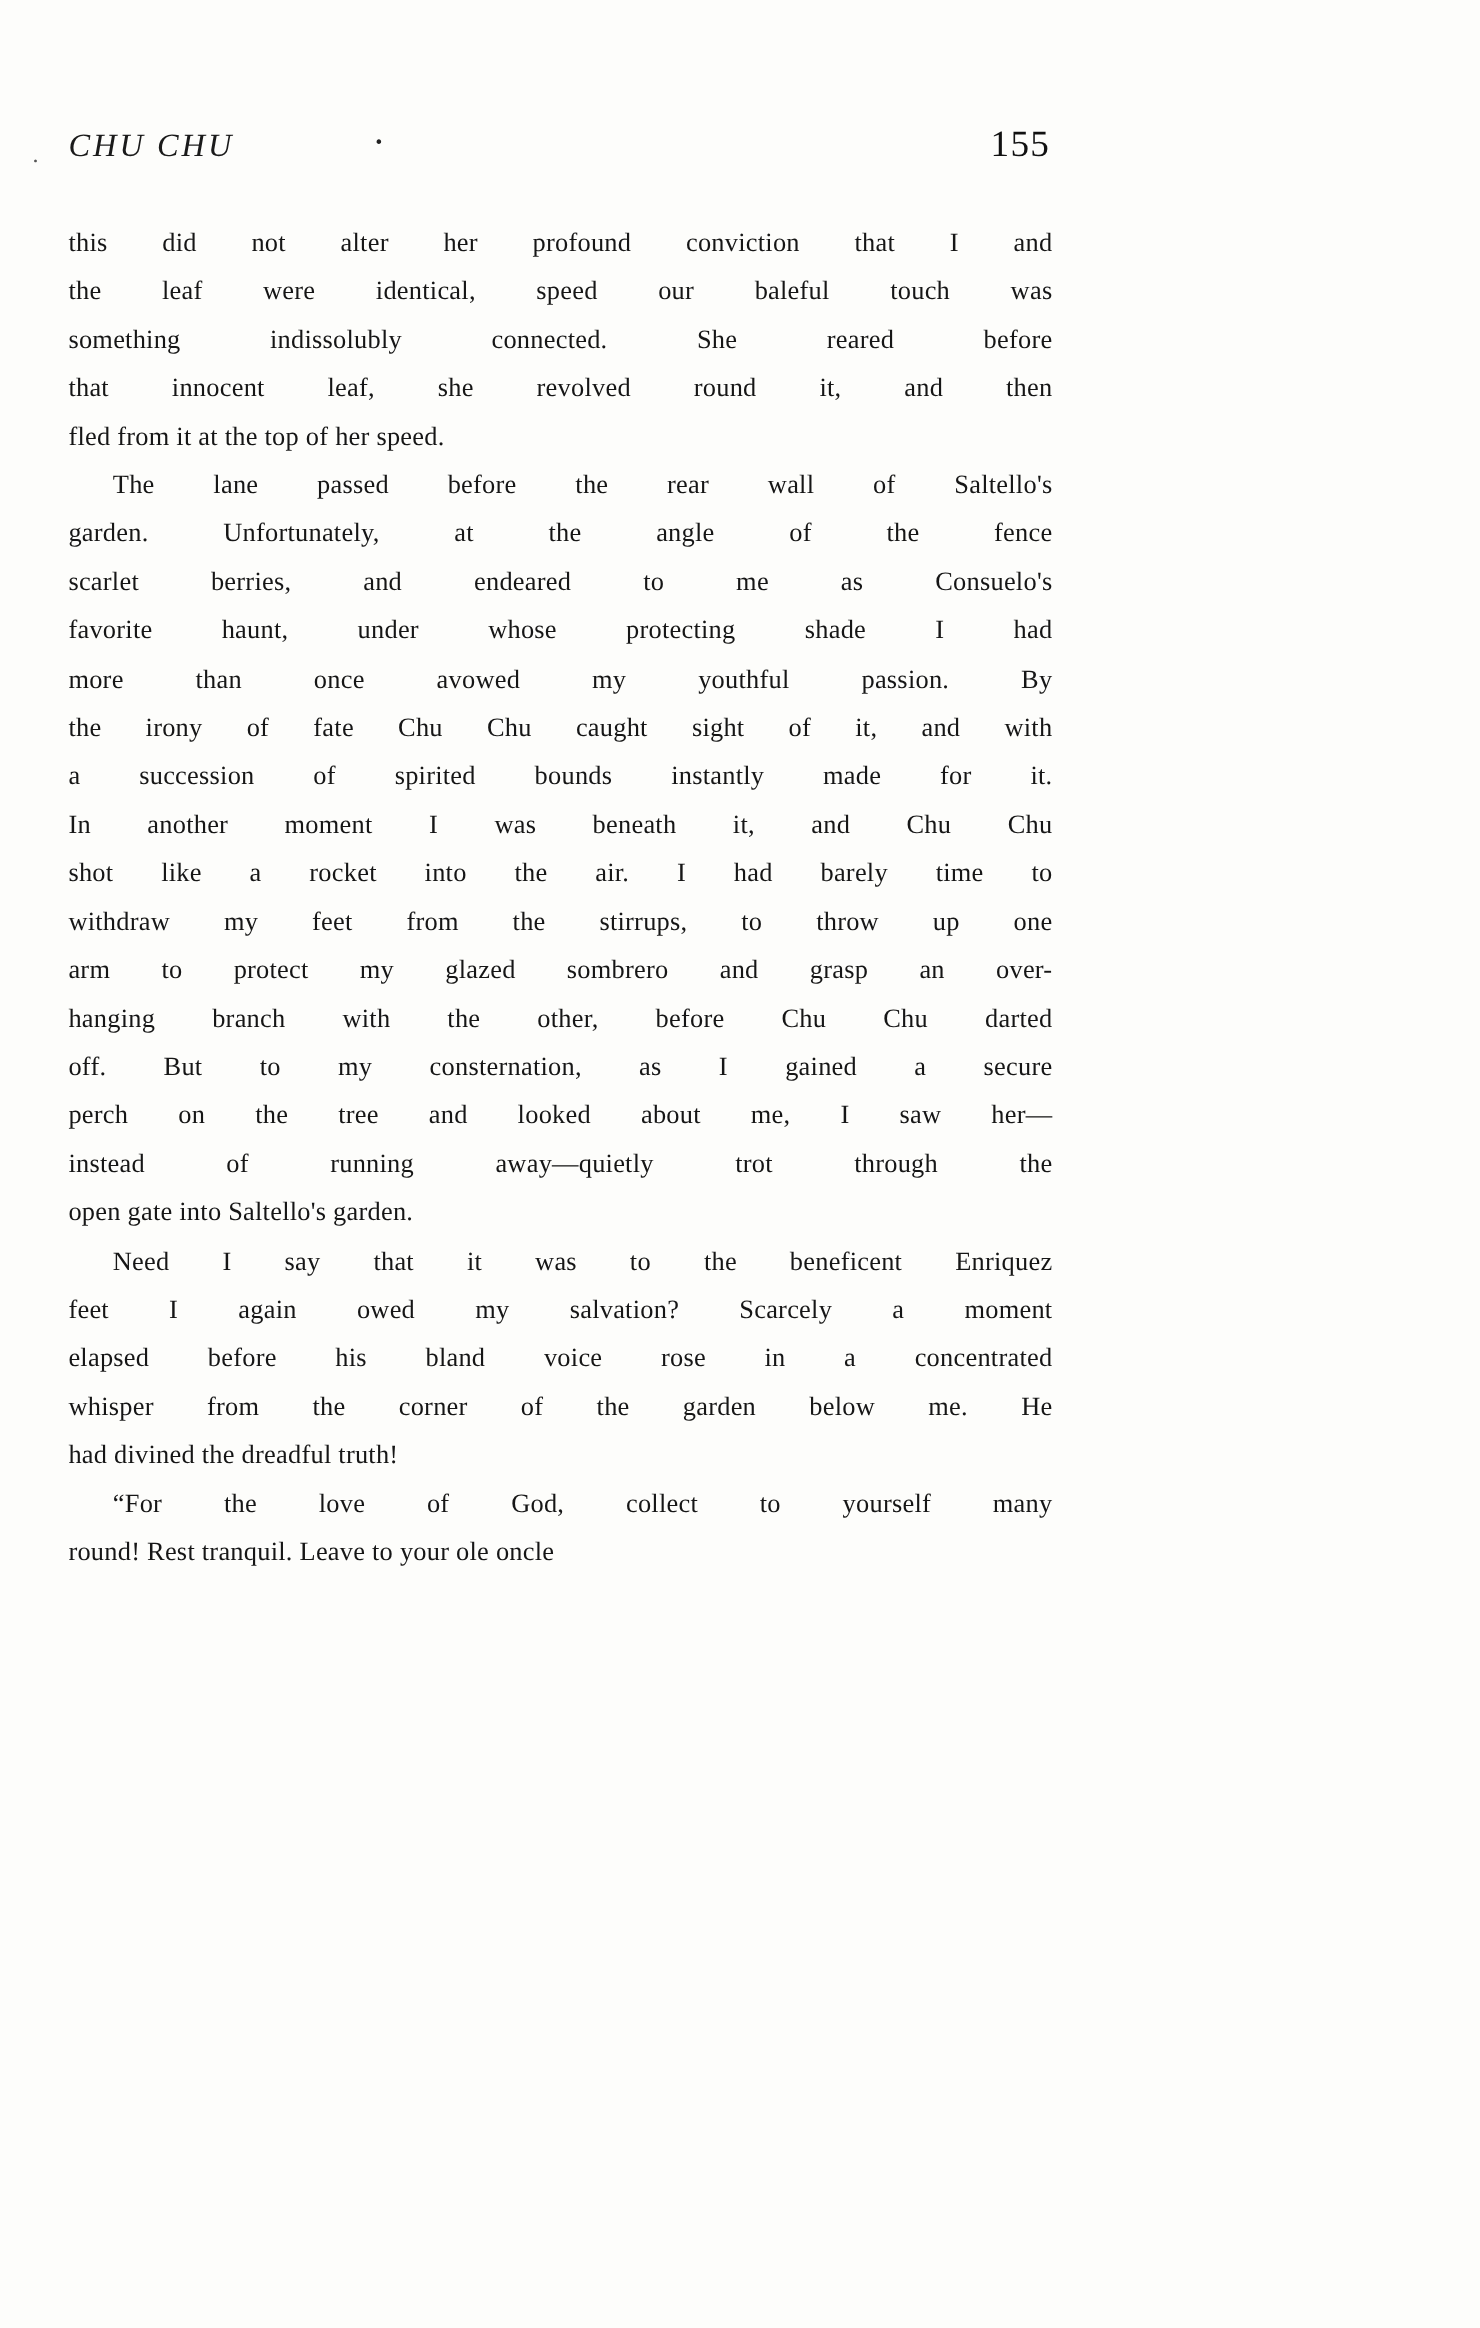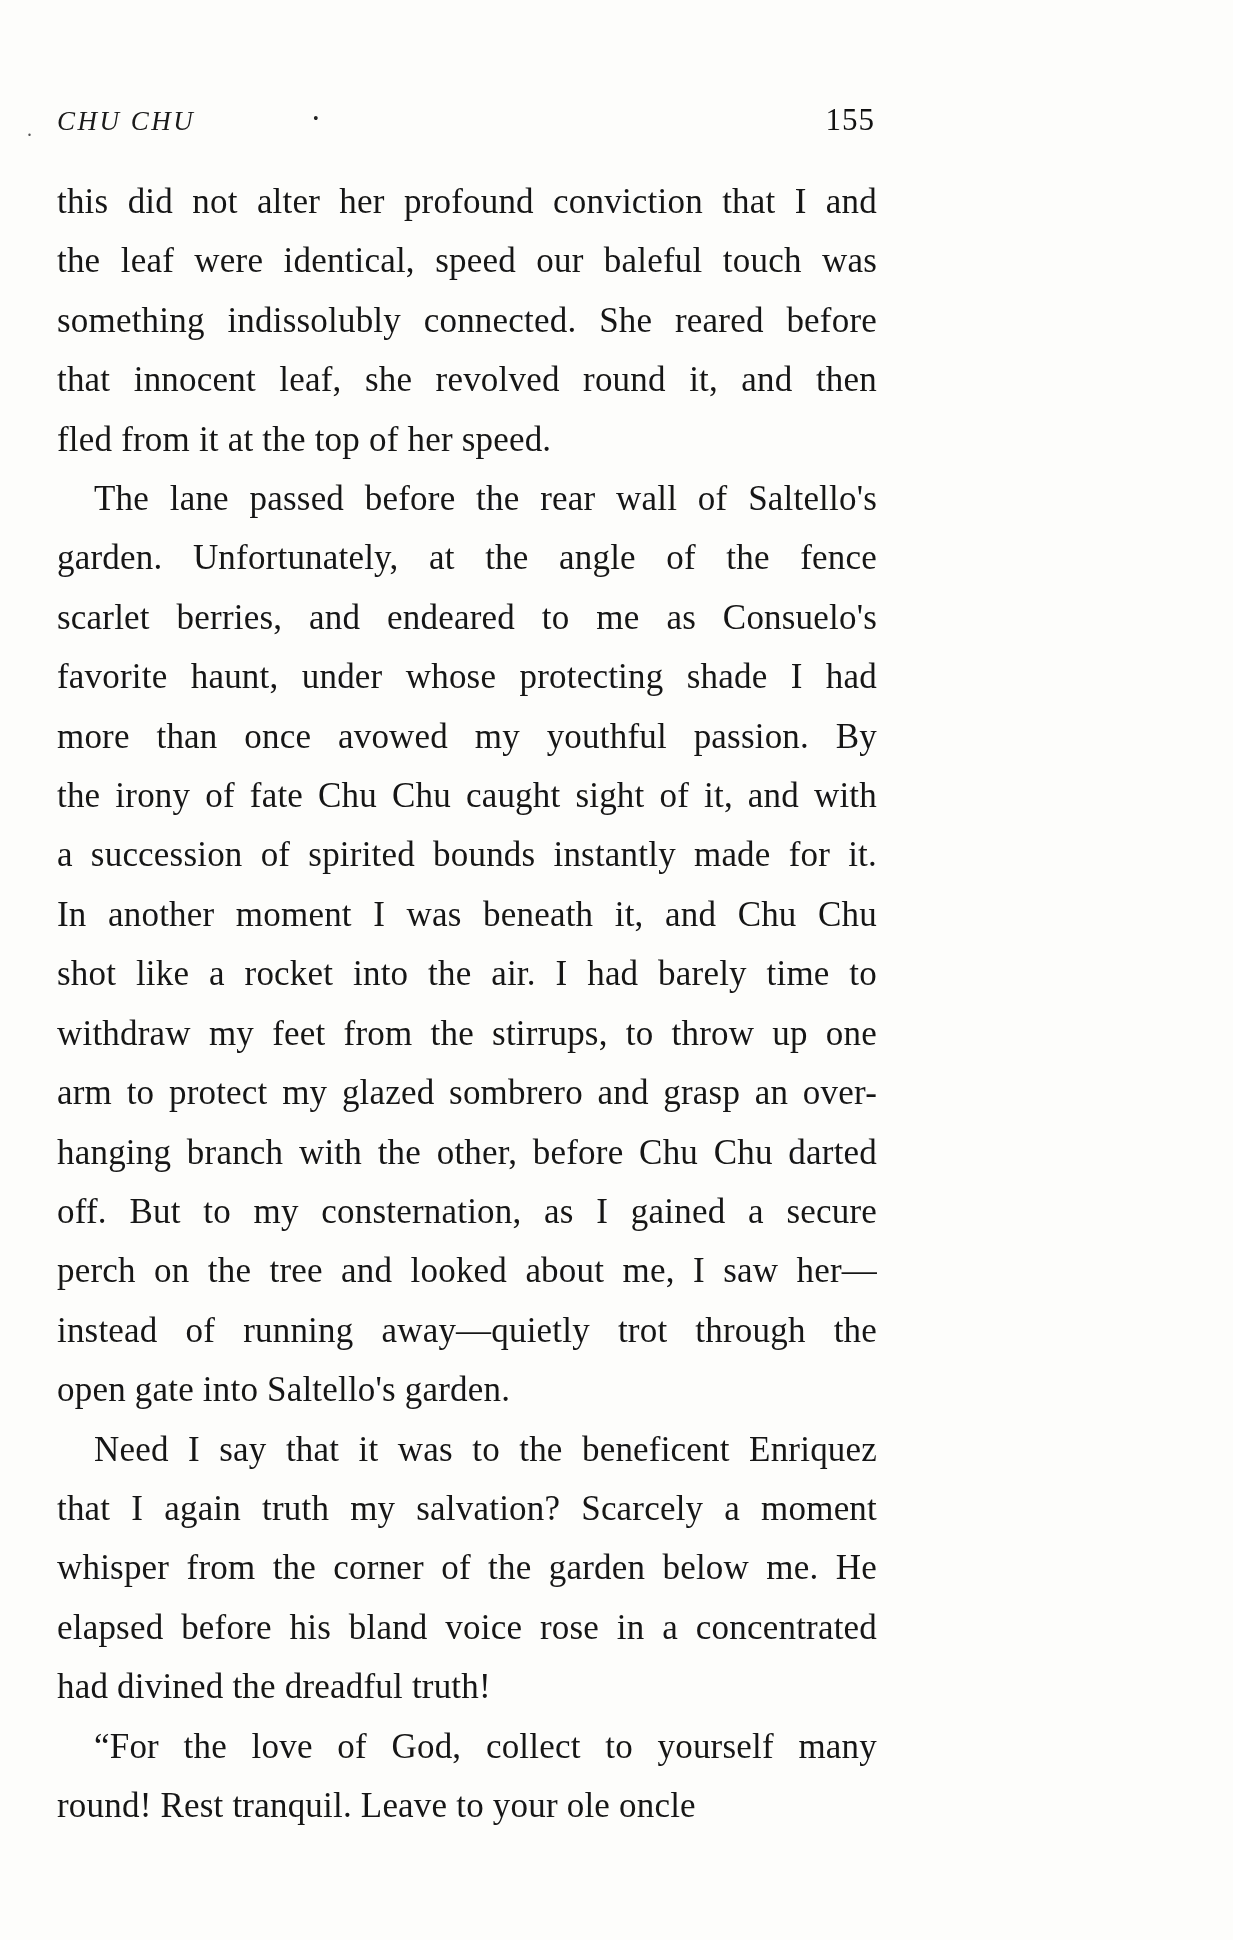--- a/index.html
+++ b/index.html
@@ -44,27 +44,26 @@
     letter-spacing:1px;
     color:#111;
   }
   .margin-artifact {
     position:absolute;
     left:27px; top:118px;
     font-size:20px;
     color:#555;
   }
   .page-body .line {
-    font-size:35px;
+    font-size:22px;
     line-height:40.4px;
     text-align:justify;
     text-align-last:justify;
     text-justify:inter-word;
     letter-spacing:0.2px;
-    margin-top:19px;
   }
   .page-body .line.last { text-align-last:left; }
   .page-body .line.indent { text-indent:37px; }
 </style>
 </head>
 <body>
 
 <div class="page">
 
   <span class="margin-artifact">.</span>
@@ -94,22 +93,22 @@
         <div class="line">In another moment I was beneath it, and Chu Chu</div>
         <div class="line">shot like a rocket into the air. I had barely time to</div>
         <div class="line">withdraw my feet from the stirrups, to throw up one</div>
         <div class="line">arm to protect my glazed sombrero and grasp an over-</div>
         <div class="line">hanging branch with the other, before Chu Chu darted</div>
         <div class="line">off. But to my consternation, as I gained a secure</div>
         <div class="line">perch on the tree and looked about me, I saw her—</div>
         <div class="line">instead of running away—quietly trot through the</div>
         <div class="line last">open gate into Saltello's garden.</div>
         <div class="line indent">Need I say that it was to the beneficent Enriquez</div>
-        <div class="line">that I again truth my salvation? Scarcely a moment</div>
+        <div class="line">feet I again owed my salvation? Scarcely a moment</div>
+        <div class="line">elapsed before his bland voice rose in a concentrated</div>
         <div class="line">whisper from the corner of the garden below me. He</div>
-        <div class="line">elapsed before his bland voice rose in a concentrated</div>
         <div class="line last">had divined the dreadful truth!</div>
         <div class="line indent">“For the love of God, collect to yourself many</div>
         <div class="line last">round! Rest tranquil. Leave to your ole oncle</div>
       </div>
 
   </div>
 </div>
 
 </body></html>

